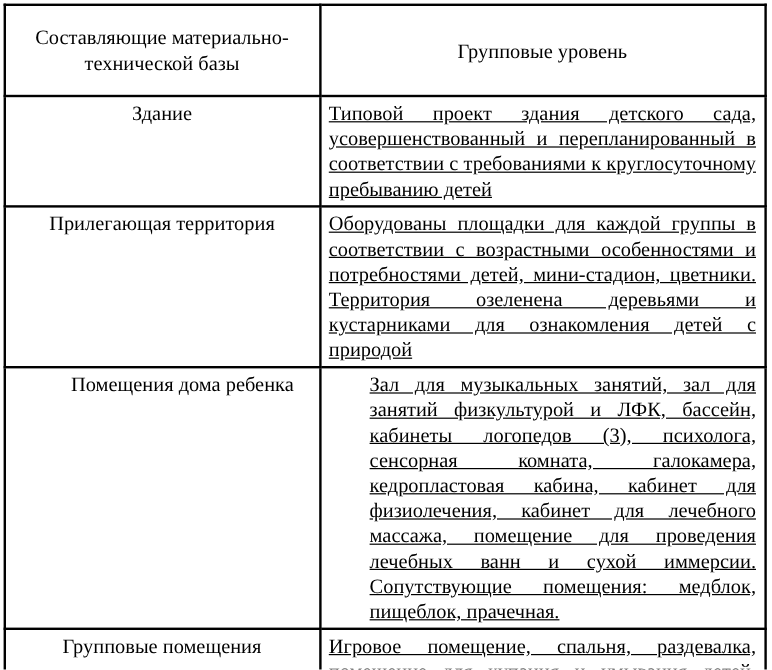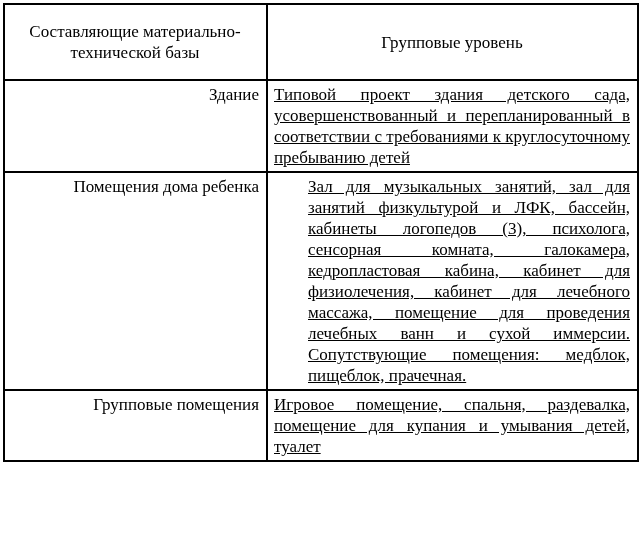--- a/index.html
+++ b/index.html
@@ -29,21 +29,21 @@
     overflow: hidden;
   }
   .doc-table th {
     font-weight: normal;
     text-align: center;
     vertical-align: middle;
     height: 68px;
   }
   .col-component { width: 248px; margin-top: 44px; }
   .doc-table td { vertical-align: top; }
-  td.component-cell { text-align: right; }
+  td.component-cell { text-align: center; }
   td.level-cell { text-align: justify; text-decoration: underline; }
   tr.row-1 td { height: 84px; }
   tr.row-2 td { height: 118px; }
   tr.row-3 td { height: 183px; padding-left: 40px; }
   tr.row-4 td { height: 56px; }
 </style>
 </head>
 <body>
 
 <table class="doc-table">
@@ -51,20 +51,24 @@
     <tr>
       <th class="col-component">Составляющие материально-технической базы</th>
       <th class="col-level">Групповые уровень</th>
     </tr>
   </thead>
   <tbody>
     <tr class="row-1">
       <td class="component-cell">Здание</td>
       <td class="level-cell">Типовой проект здания детского сада, усовершенствованный и перепланированный в соответствии с требованиями к круглосуточному пребыванию детей</td>
     </tr>
+    <tr class="row-2">
+      <td class="component-cell">Прилегающая территория</td>
+      <td class="level-cell">Оборудованы площадки для каждой группы в соответствии с возрастными особенностями и потребностями детей, мини-стадион, цветники. Территория озеленена деревьями и кустарниками для ознакомления детей с природой</td>
+    </tr>
     <tr class="row-3">
       <td class="component-cell">Помещения дома ребенка</td>
       <td class="level-cell">Зал для музыкальных занятий, зал для занятий физкультурой и ЛФК, бассейн, кабинеты логопедов (3), психолога, сенсорная комната, галокамера, кедропластовая кабина, кабинет для физиолечения, кабинет для лечебного массажа, помещение для проведения лечебных ванн и сухой иммерсии. Сопутствующие помещения: медблок, пищеблок, прачечная.</td>
     </tr>
     <tr class="row-4">
       <td class="component-cell">Групповые помещения</td>
       <td class="level-cell">Игровое помещение, спальня, раздевалка, помещение для купания и умывания детей, туалет</td>
     </tr>
   </tbody>
 </table>

